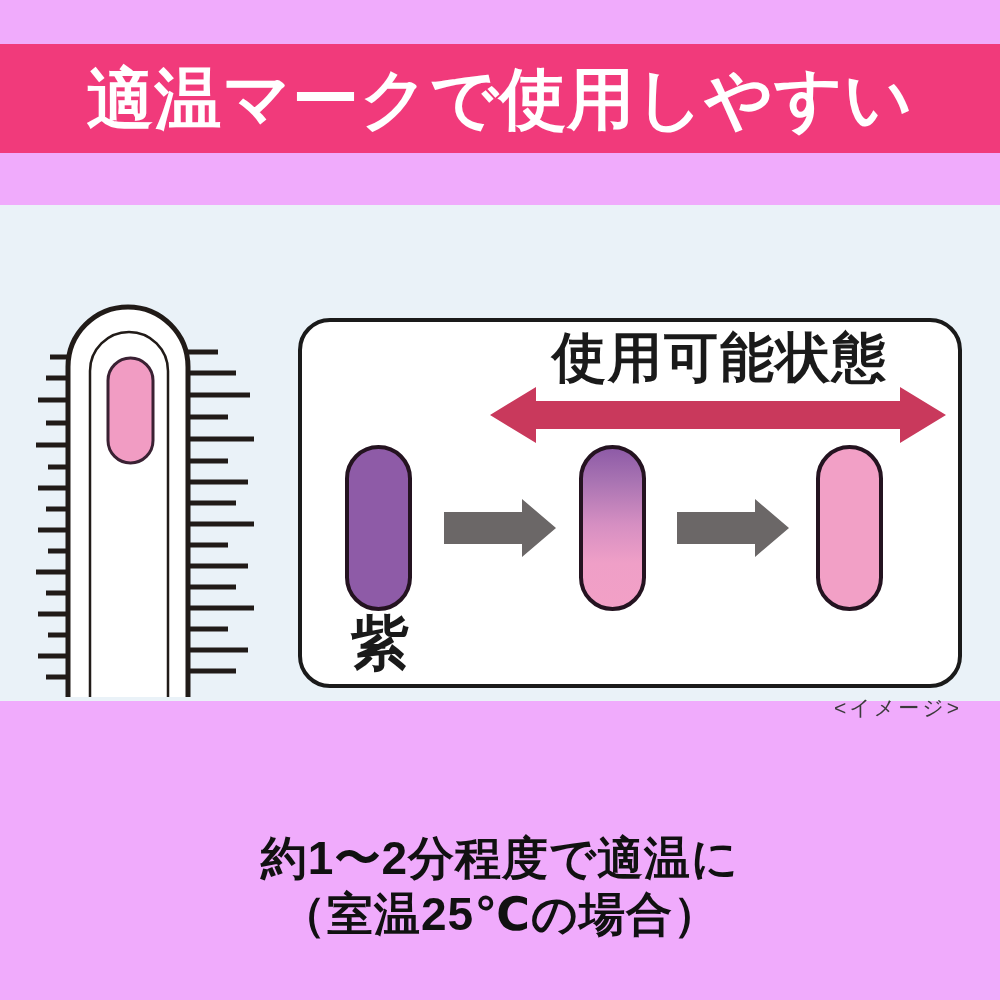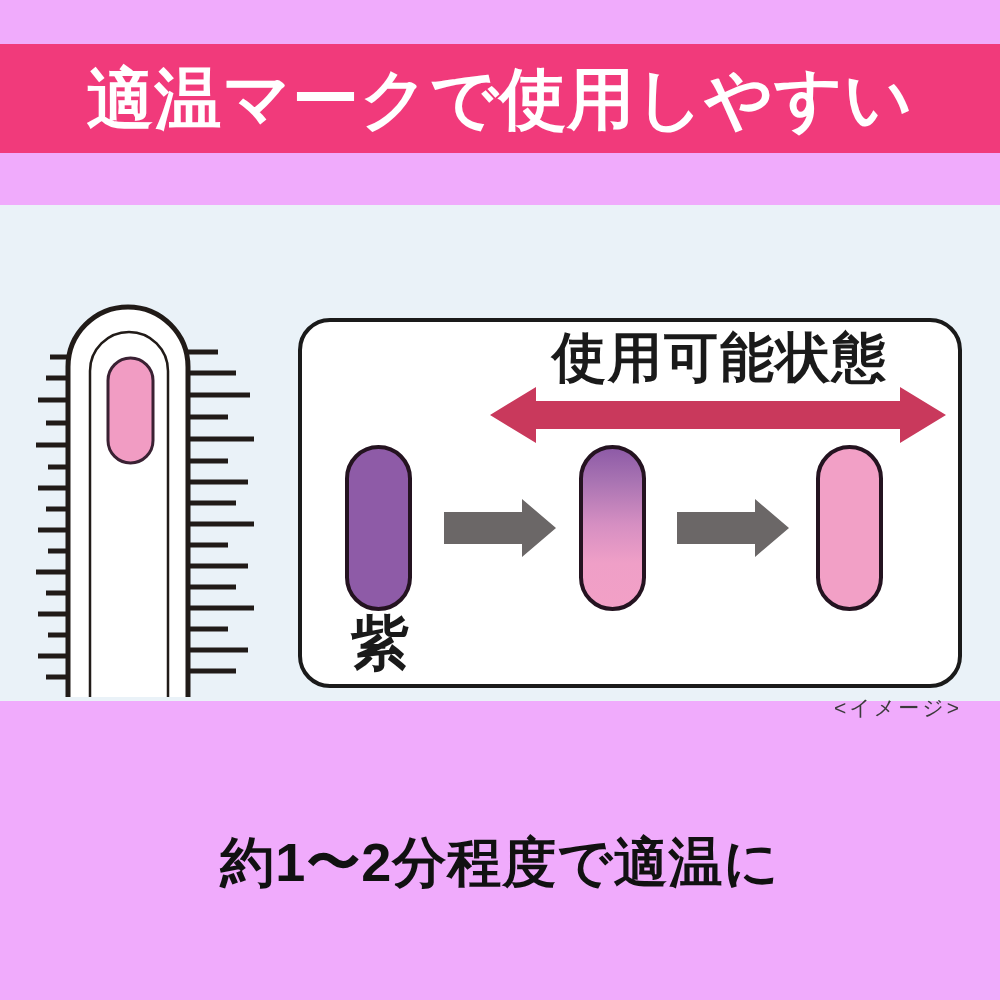--- a/index.html
+++ b/index.html
@@ -69,21 +69,21 @@
   .image-caption{
     position:absolute;right:38px;top:489px;
     font-size:21px;color:#3A3A3A;letter-spacing:3px;white-space:nowrap;
   }
 
   
   .footer-text{
     position:absolute;left:0;top:830px;width:1000px;text-align:center;
     color:#111111;font-weight:900;
   }
-  .footer-line{font-size:54px;line-height:1.22;letter-spacing:1px;white-space:nowrap;}
+  .footer-line{font-size:46px;line-height:1.22;letter-spacing:1px;white-space:nowrap;}
 
   
   .red-fill{fill:var(--range-arrow-red,#C9395C);}
   .gray-fill{fill:var(--step-arrow-gray,#6B6767);}
 </style>
 </head>
 <body>
 
 <div class="page">
 
@@ -160,15 +160,16 @@
       </svg>
 
       <div class="state-label label-purple">紫</div>
     </div>
 
     <div class="image-caption">&lt;イメージ&gt;</div>
   </div>
 
   <div class="footer-text">
     <div class="footer-line">約1〜2分程度で適温に</div>
+    <div class="footer-line">（室温25℃の場合）</div>
   </div>
 
 </div>
 
 </body></html>

